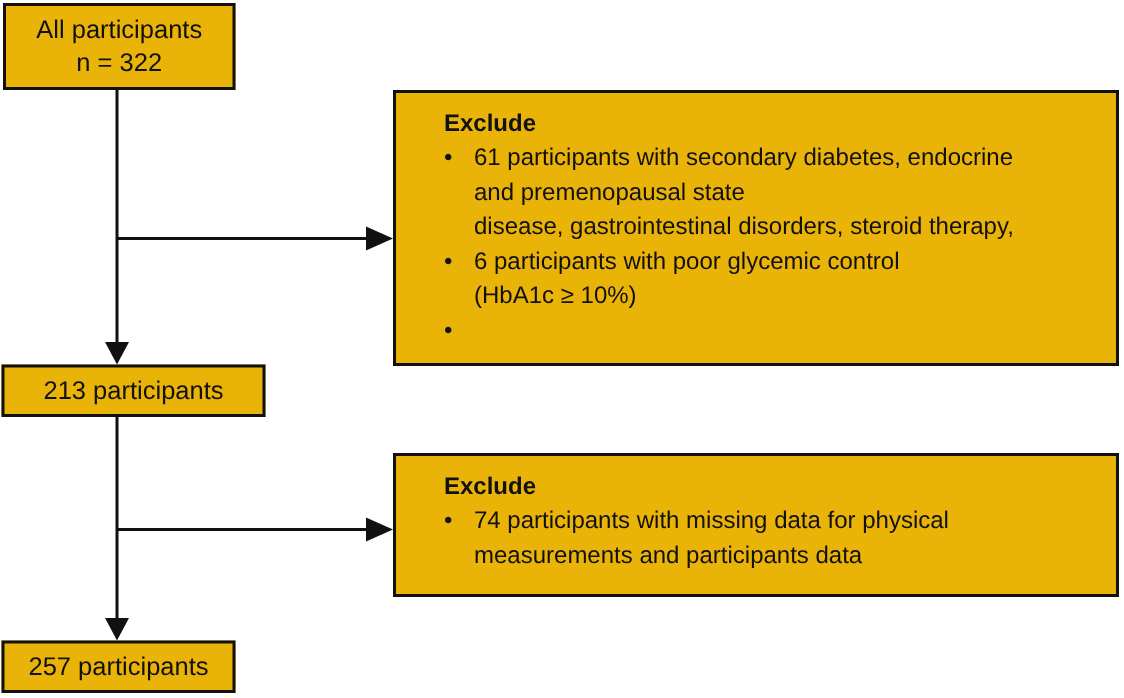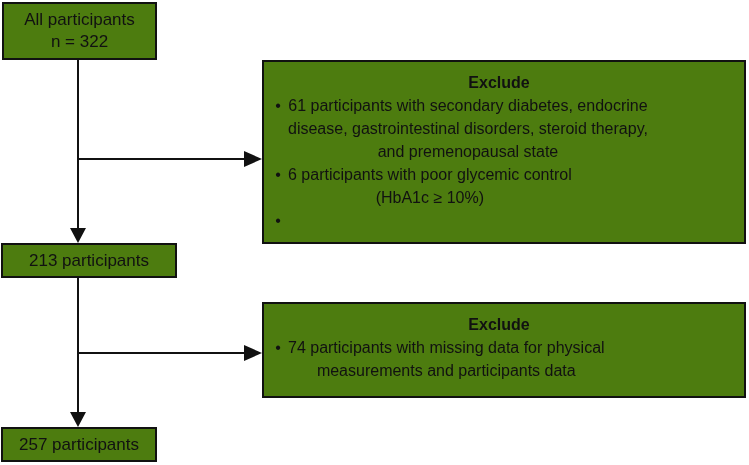--- a/index.html
+++ b/index.html
@@ -9,40 +9,39 @@
     height: 465px;
     background: #ffffff;
     font-family: "Liberation Sans", sans-serif;
     color: #111111;
     overflow: hidden;
   }
   .box {
     position: absolute;
     box-sizing: border-box;
     border: 2px solid #111111;
-    background: #4d7c0f;
+    background: #eab308;
   }
   .stage-box {
     display: flex;
     flex-direction: column;
     align-items: center;
     justify-content: center;
     font-size: 17px;
     line-height: 22px;
     text-align: center;
   }
   #box-all   { left: 2px;  top: 2px;   width: 155px; height: 58px; }
   #box-213   { left: 1px;  top: 243px; width: 176px; height: 35px; }
   #box-149   { left: 1px;  top: 427px; width: 156px; height: 35px; }
 
   .exclude-box {
     font-size: 16px;
     line-height: 23px;
-    padding: 9px 14px 9px 4px;
-    text-align: center;
+    padding: 9px 14px 9px 32px;
   }
   #exclude-1 { left: 262px; top: 60px;  width: 484px; height: 184px; }
   #exclude-2 { left: 262px; top: 302px; width: 484px; height: 96px; }
 
   .ex-title { font-weight: bold; }
   .bullet-item { display: flex; }
   .bullet-dot { flex: 0 0 20px; width: 20px; }
   .bl { white-space: nowrap; }
 
   .vline { position: absolute; width: 2px; background: #111111; left: 77px; }
@@ -88,22 +87,22 @@
   <div class="box stage-box" id="box-149">
     <div>257 participants</div>
   </div>
 
   <div class="box exclude-box" id="exclude-1">
     <div class="ex-title">Exclude</div>
     <div class="bullet-item">
       <span class="bullet-dot">•</span>
       <div class="bullet-lines">
         <div class="bl">61 participants with secondary diabetes, endocrine</div>
+        <div class="bl">and premenopausal state</div>
         <div class="bl">disease, gastrointestinal disorders, steroid therapy,</div>
-        <div class="bl">and premenopausal state</div>
       </div>
     </div>
     <div class="bullet-item">
       <span class="bullet-dot">•</span>
       <div class="bullet-lines">
         <div class="bl">6 participants with poor glycemic control</div>
         <div class="bl">(HbA1c ≥ 10%)</div>
       </div>
     </div>
     <div class="bullet-item">

